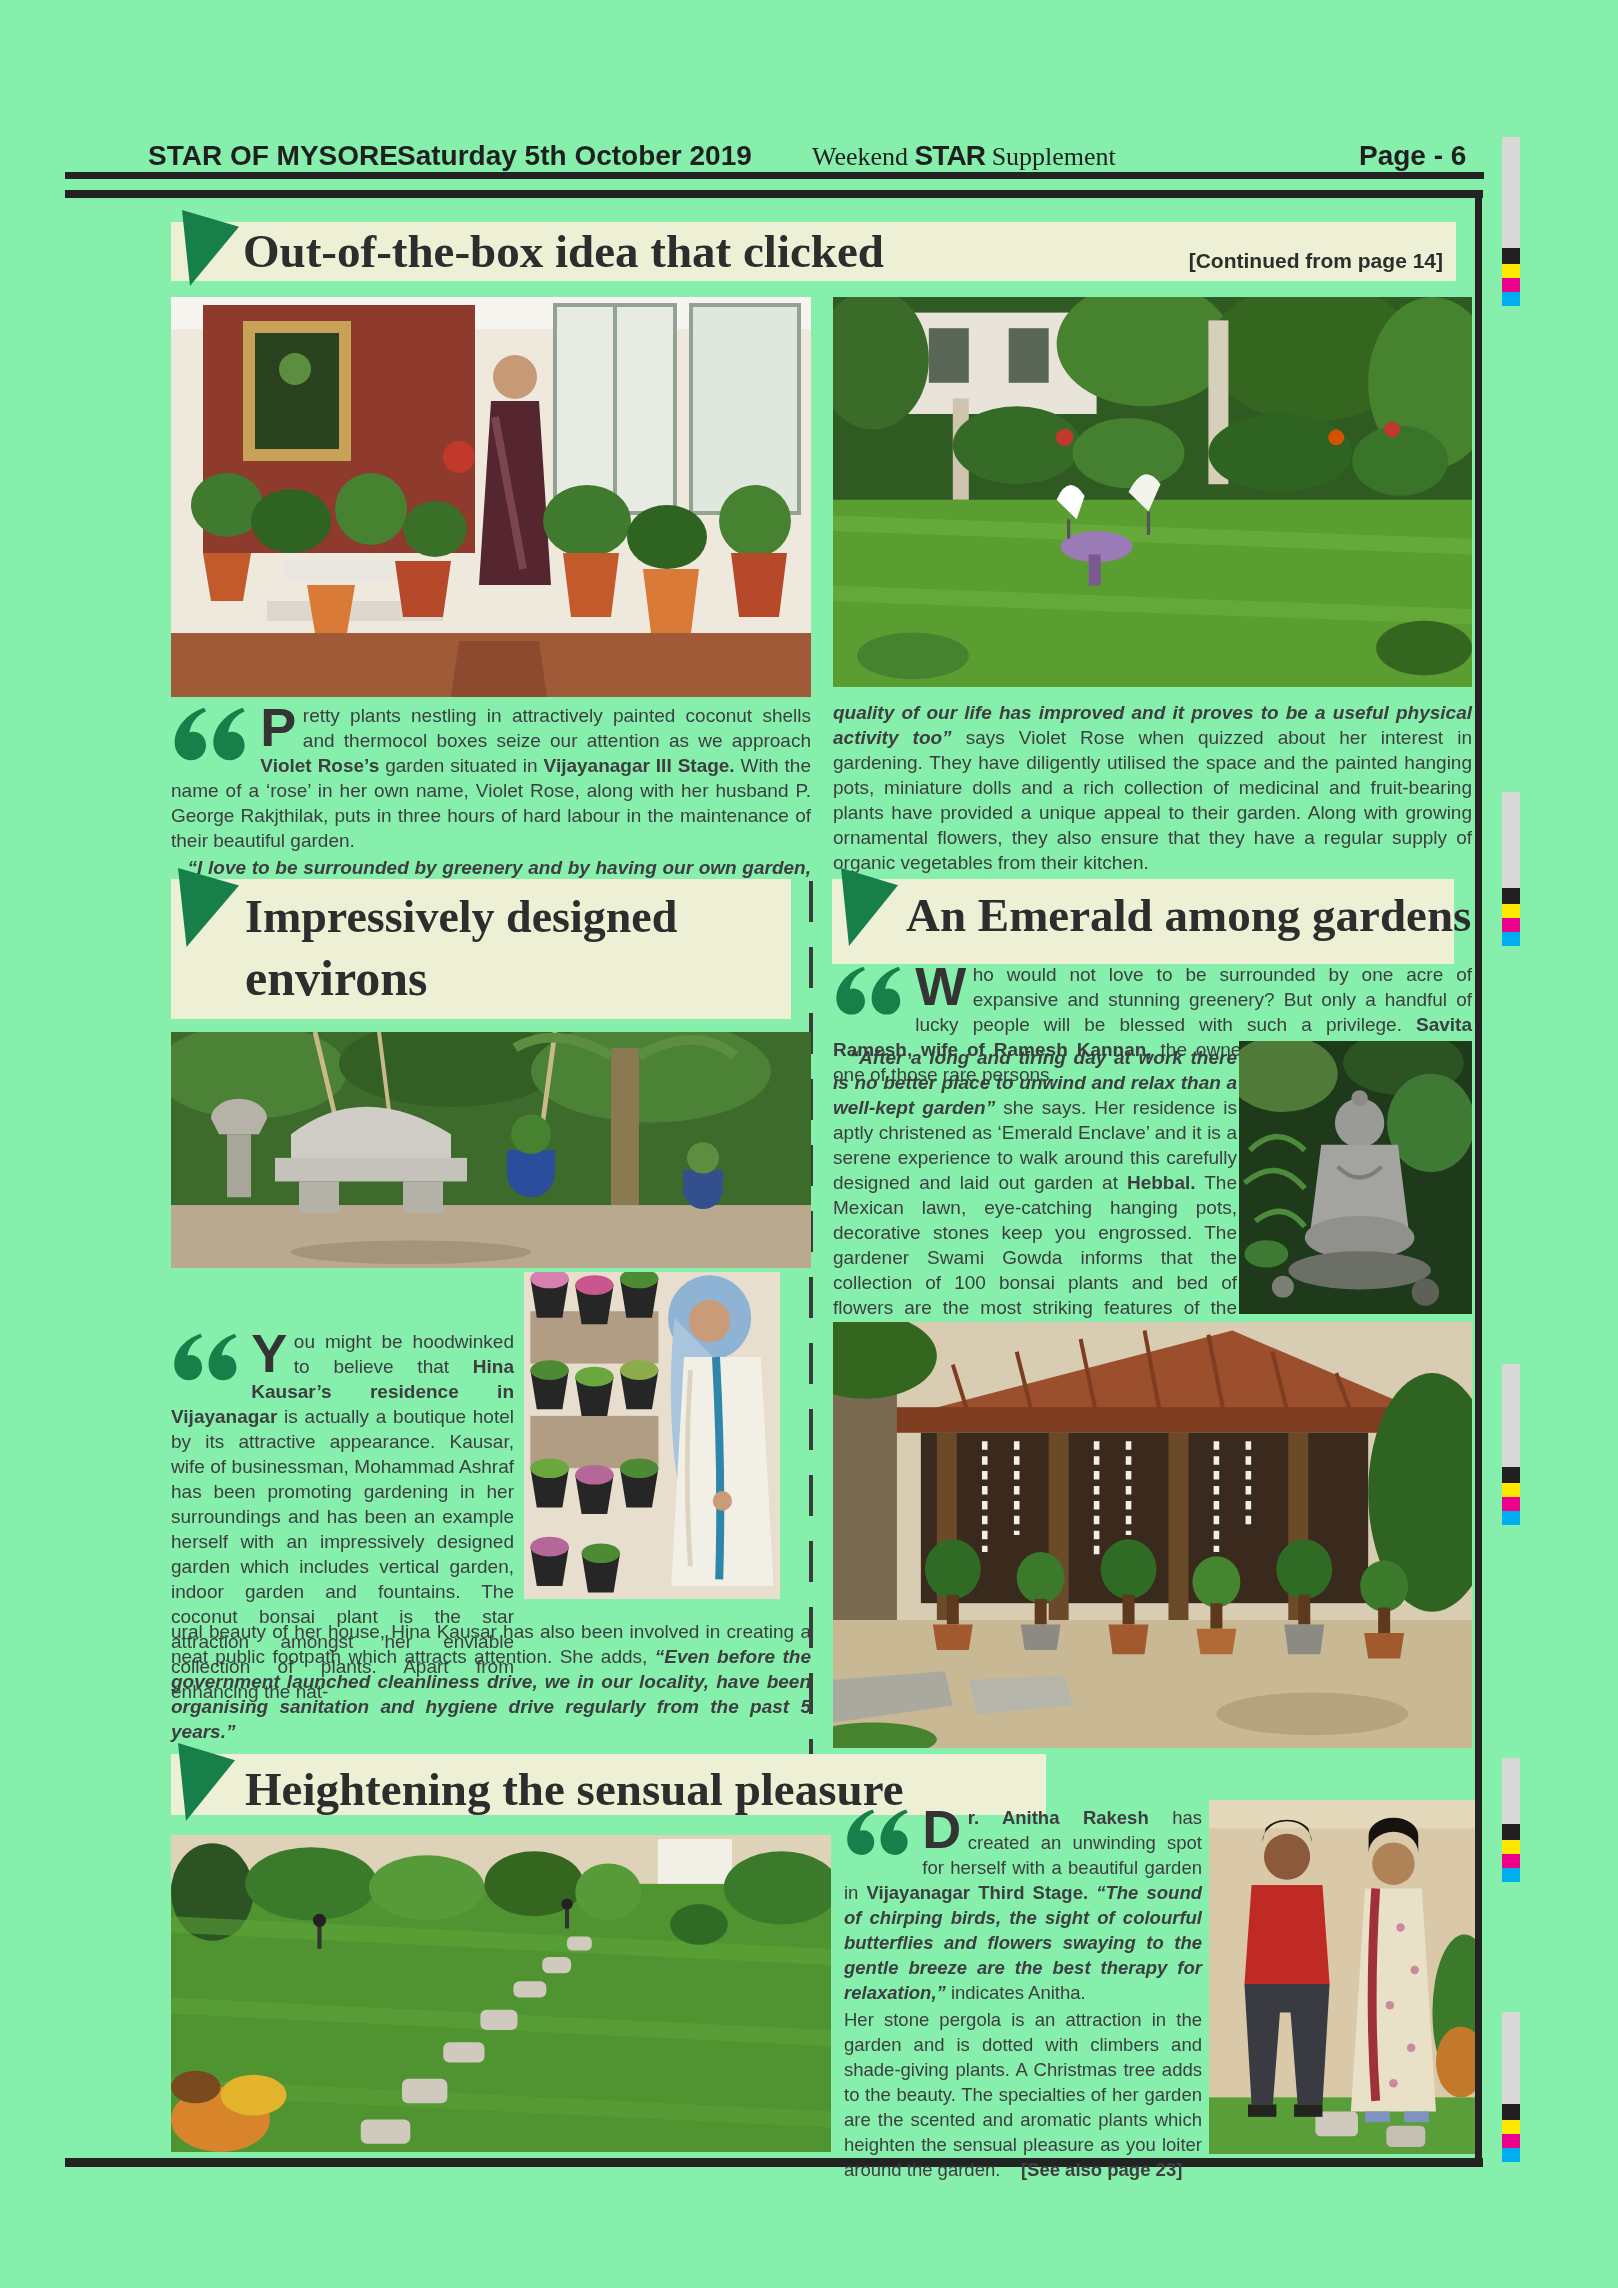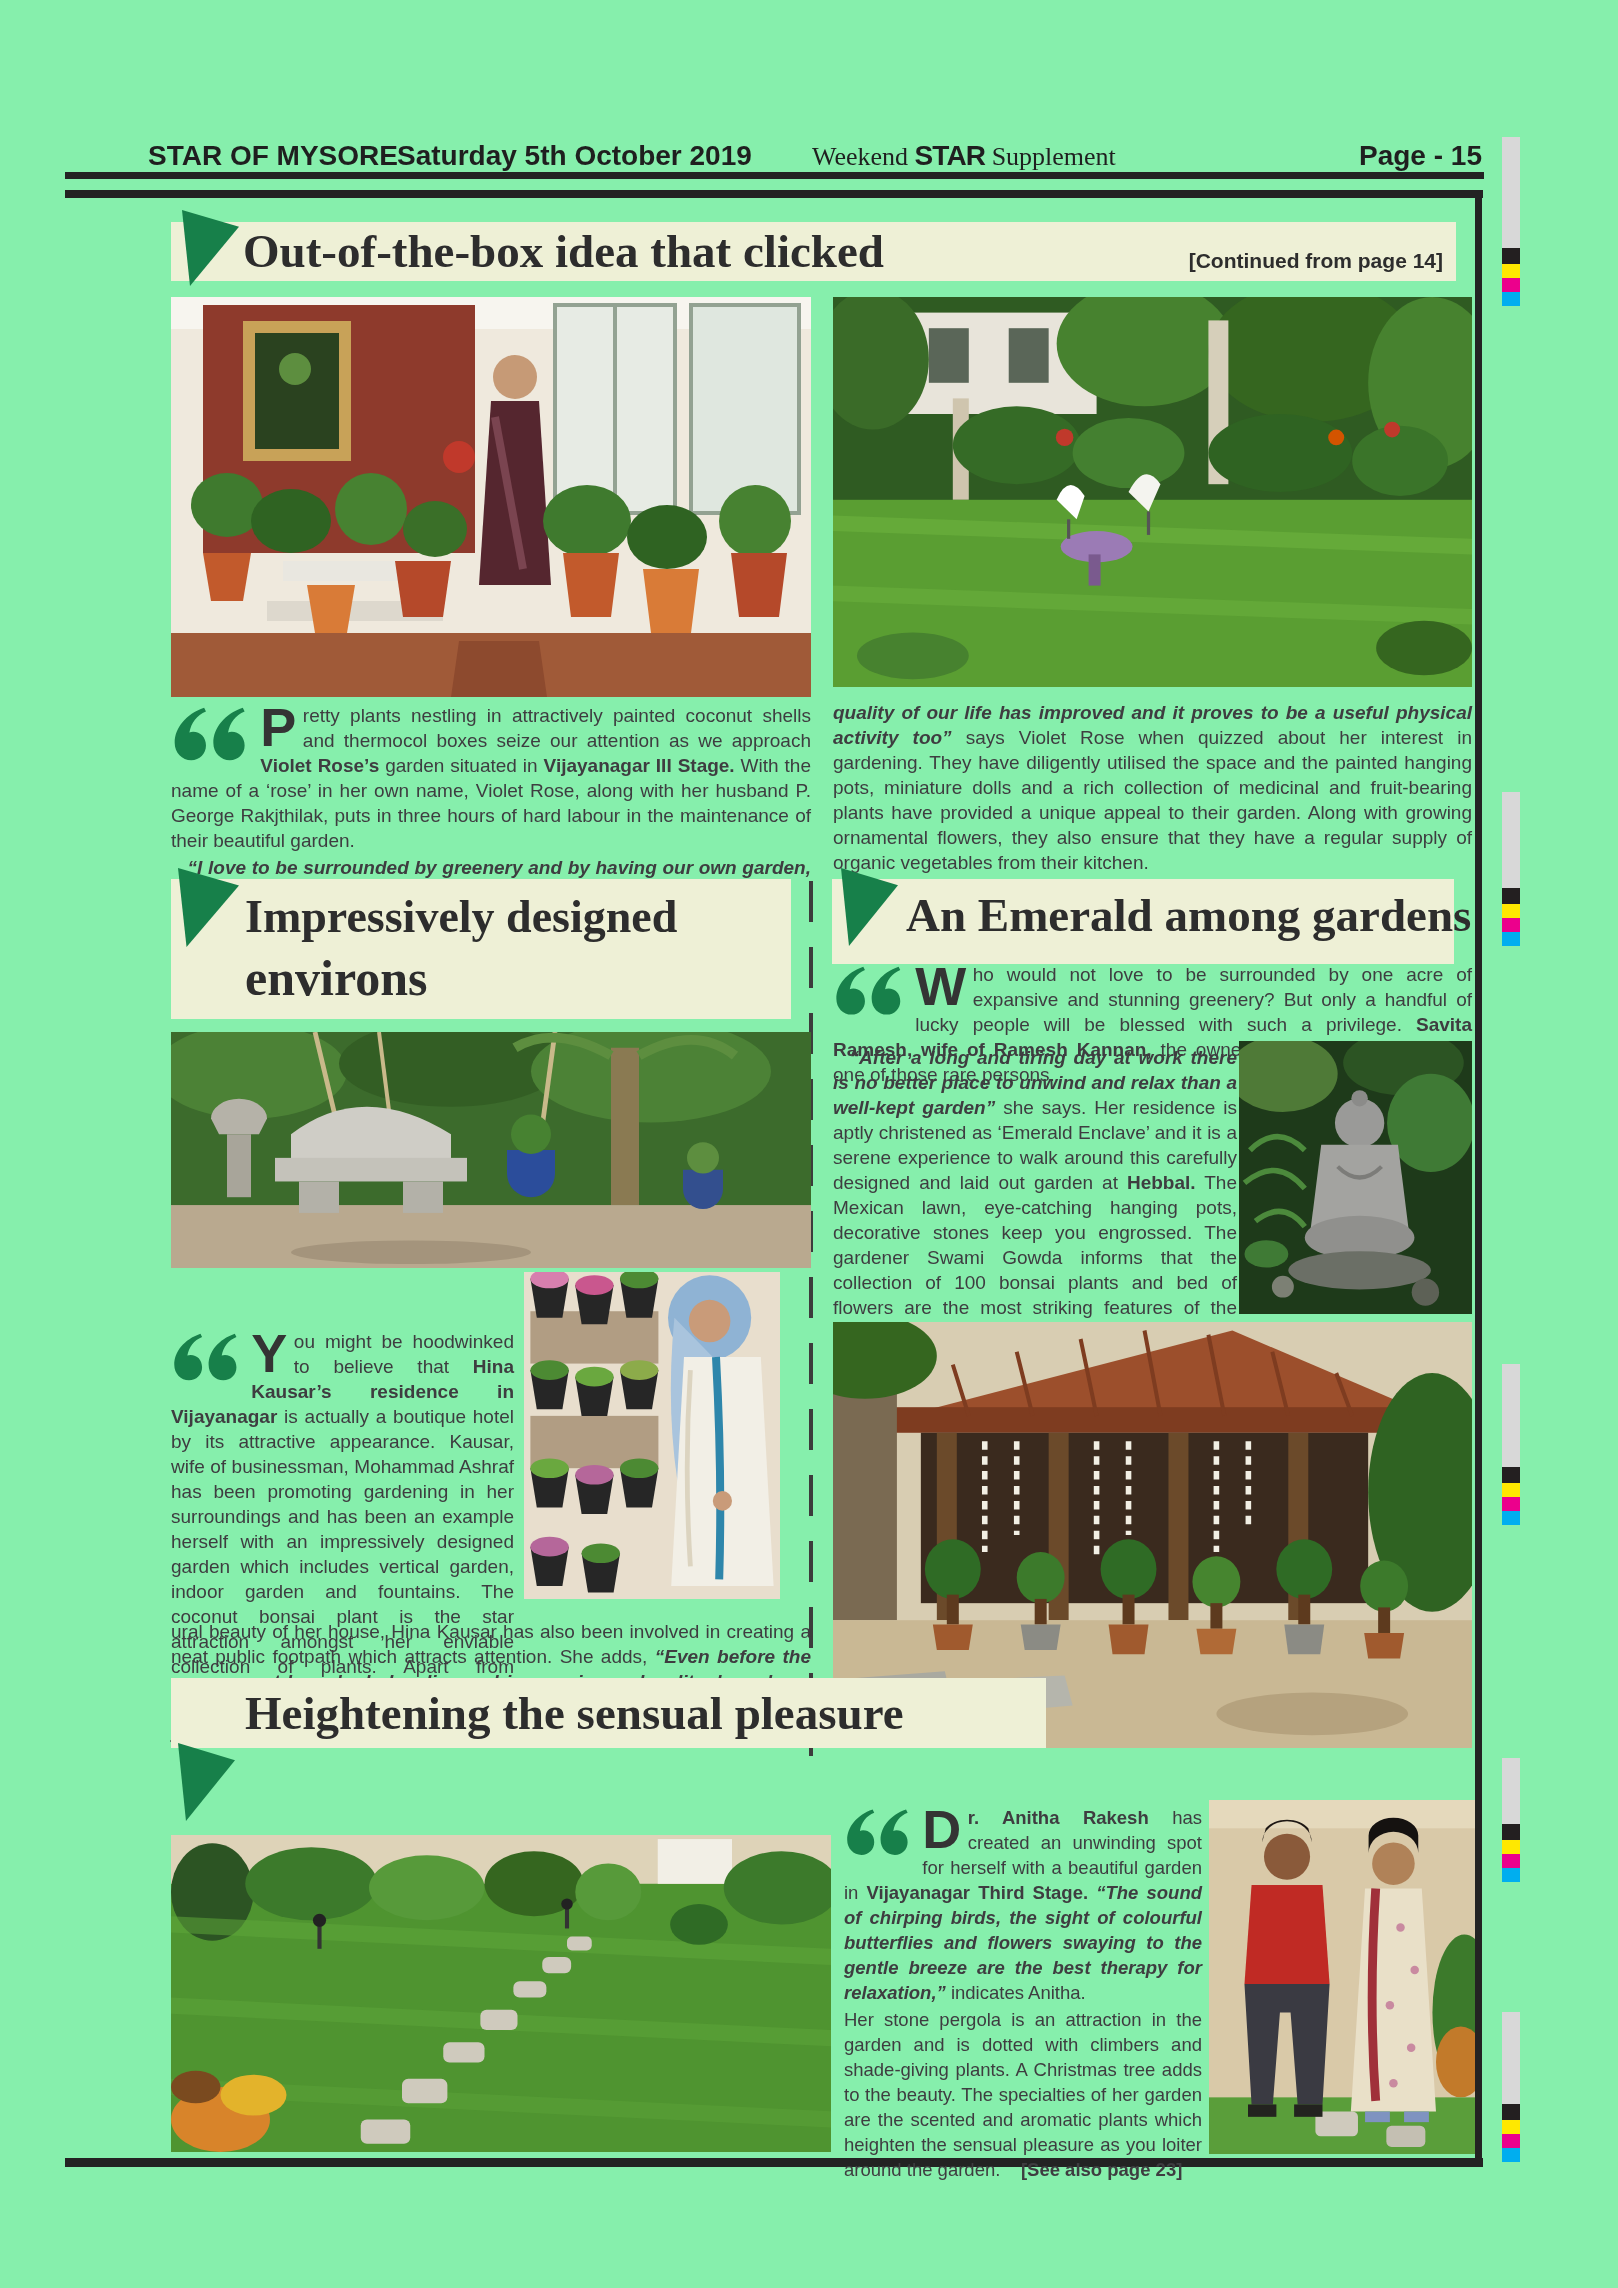--- a/index.html
+++ b/index.html
@@ -41,21 +41,21 @@
   .reg .c{background:#00aeef;height:14px;}
 </style>
 </head>
 <body>
 
 <div class="page">
 
   <span class="hdr" style="left:148px;top:140px;">STAR OF MYSORE</span>
   <span class="hdr" style="left:397px;top:140px;">Saturday 5th October 2019</span>
   <span class="supp" style="left:812px;top:140px;"><span>Weekend </span><span class="logo">STAR</span><span> Supplement</span></span>
-  <span class="hdr" style="left:1359px;top:140px;">Page - 15</span>
+  <span class="hdr" style="left:1359px;top:140px;">Page - 6</span>
 
   <div class="hrule" style="left:65px;top:172px;width:1419px;height:7.4px;"></div>
   <div class="hrule" style="left:65px;top:190px;width:1418px;height:8.3px;"></div>
   <div class="frame-right" style="left:1475px;top:190px;width:7.4px;height:1976px;"></div>
   <div class="hrule" style="left:65px;top:2158px;width:1418px;height:9.2px;"></div>
 
   <div class="reg" style="top:137px;">
     <div class="g" style="height:111px"></div>
     <div class="k"></div>
       <div class="y"></div>
@@ -362,21 +362,21 @@
           <rect x="136.5" y="67" width="3" height="6" fill="#5d3a1e"></rect>
           <path d="M133,73 L143,73 L142,79 L134,79 Z" fill="#a05a2e"></path>
       </g>
       <path d="M0,84 L28,82 L30,90 L0,94 Z" fill="#a9a9a0"></path>
       <path d="M34,84 L58,83 L60,90 L36,92 Z" fill="#b5b5ac"></path>
       <ellipse cx="120" cy="92" rx="24" ry="5" fill="#b5a27e"></ellipse>
       <ellipse cx="10" cy="98" rx="16" ry="4" fill="#47822f"></ellipse>
     </svg>
   </div>
 
-  <div class="band" style="left:171px;top:1678px;width:875px;height:70px;">
+  <div class="band" style="left:171px;top:1754px;width:875px;height:61px;">
     <h2 class="ttl" style="left:74px;top:5.5px;font-size:47px;line-height:59px;">Heightening the sensual pleasure</h2>
   </div>
   <div class="tri" style="left:178px;top:1743px;width:57px;height:78px;"></div>
 
   <div class="photo" style="left:171px;top:1835px;width:660px;height:317px;">
     <svg viewBox="0 0 160 78" preserveAspectRatio="none">
       <rect width="160" height="78" fill="#4f9430"></rect>
       <rect x="0" y="0" width="160" height="12" fill="#ded3b8"></rect>
       <rect x="118" y="1" width="18" height="11" fill="#f2efe6"></rect>
       <ellipse cx="10" cy="14" rx="10" ry="12" fill="#2c5423"></ellipse>

